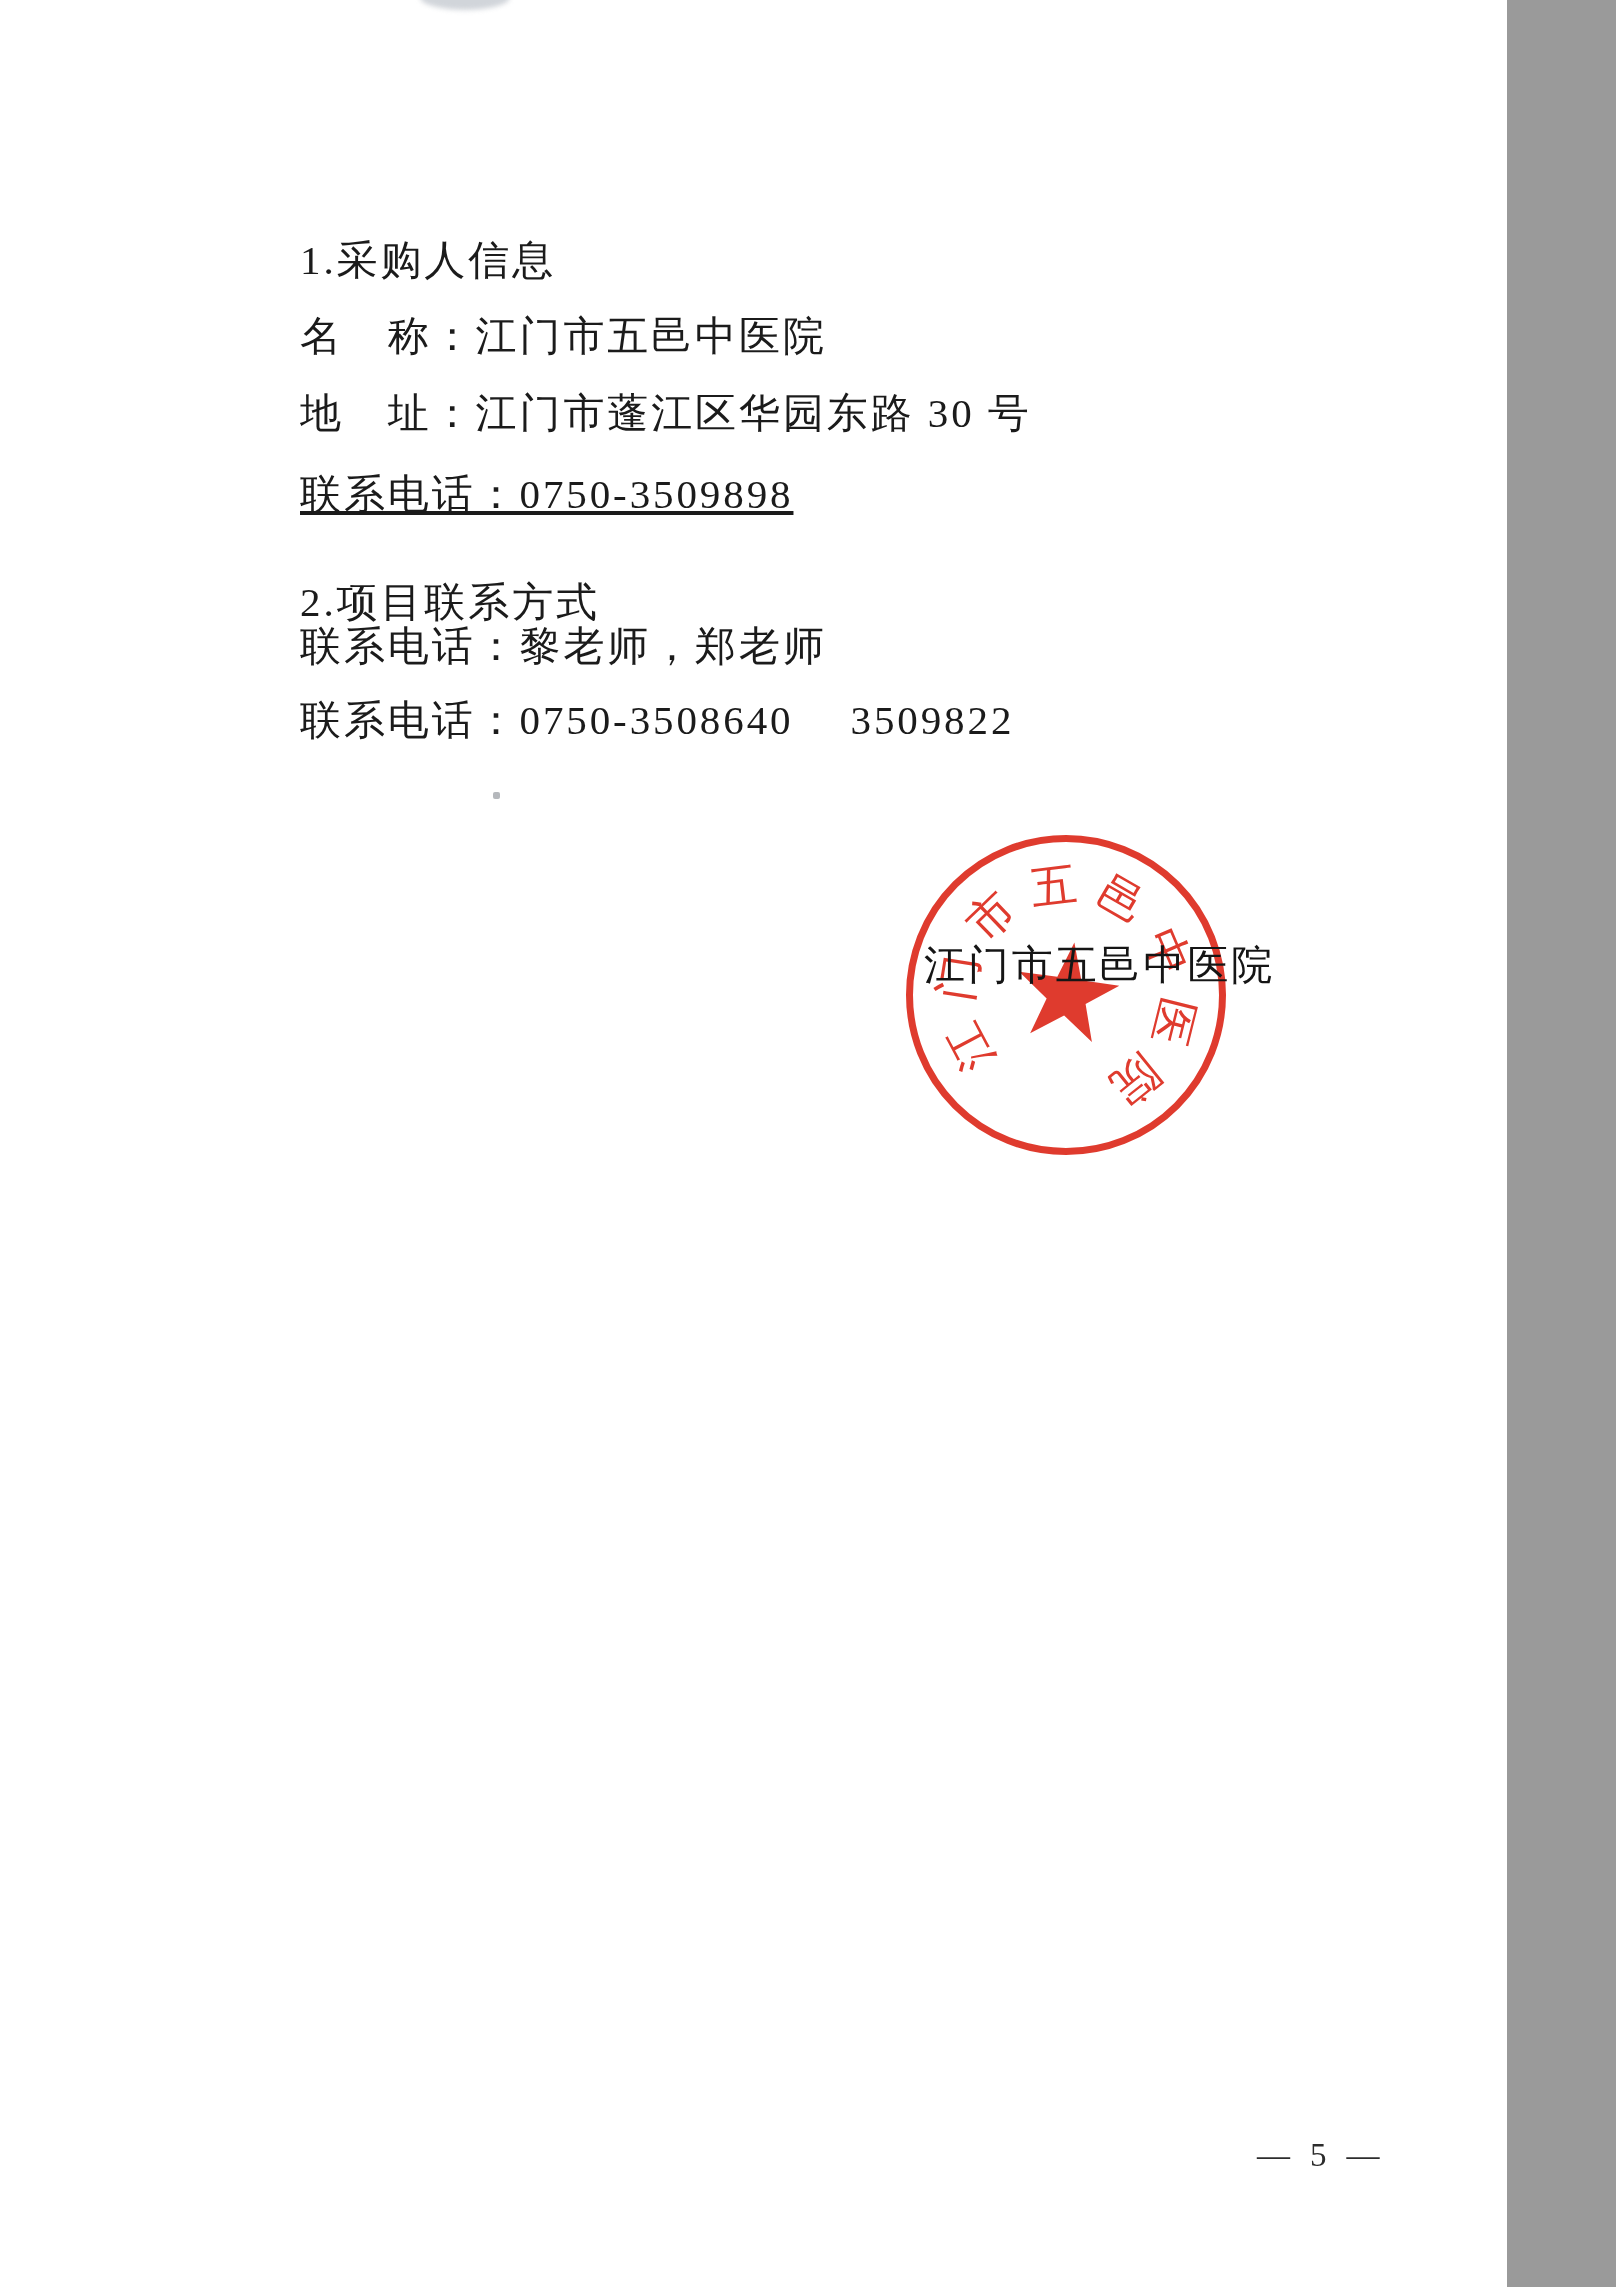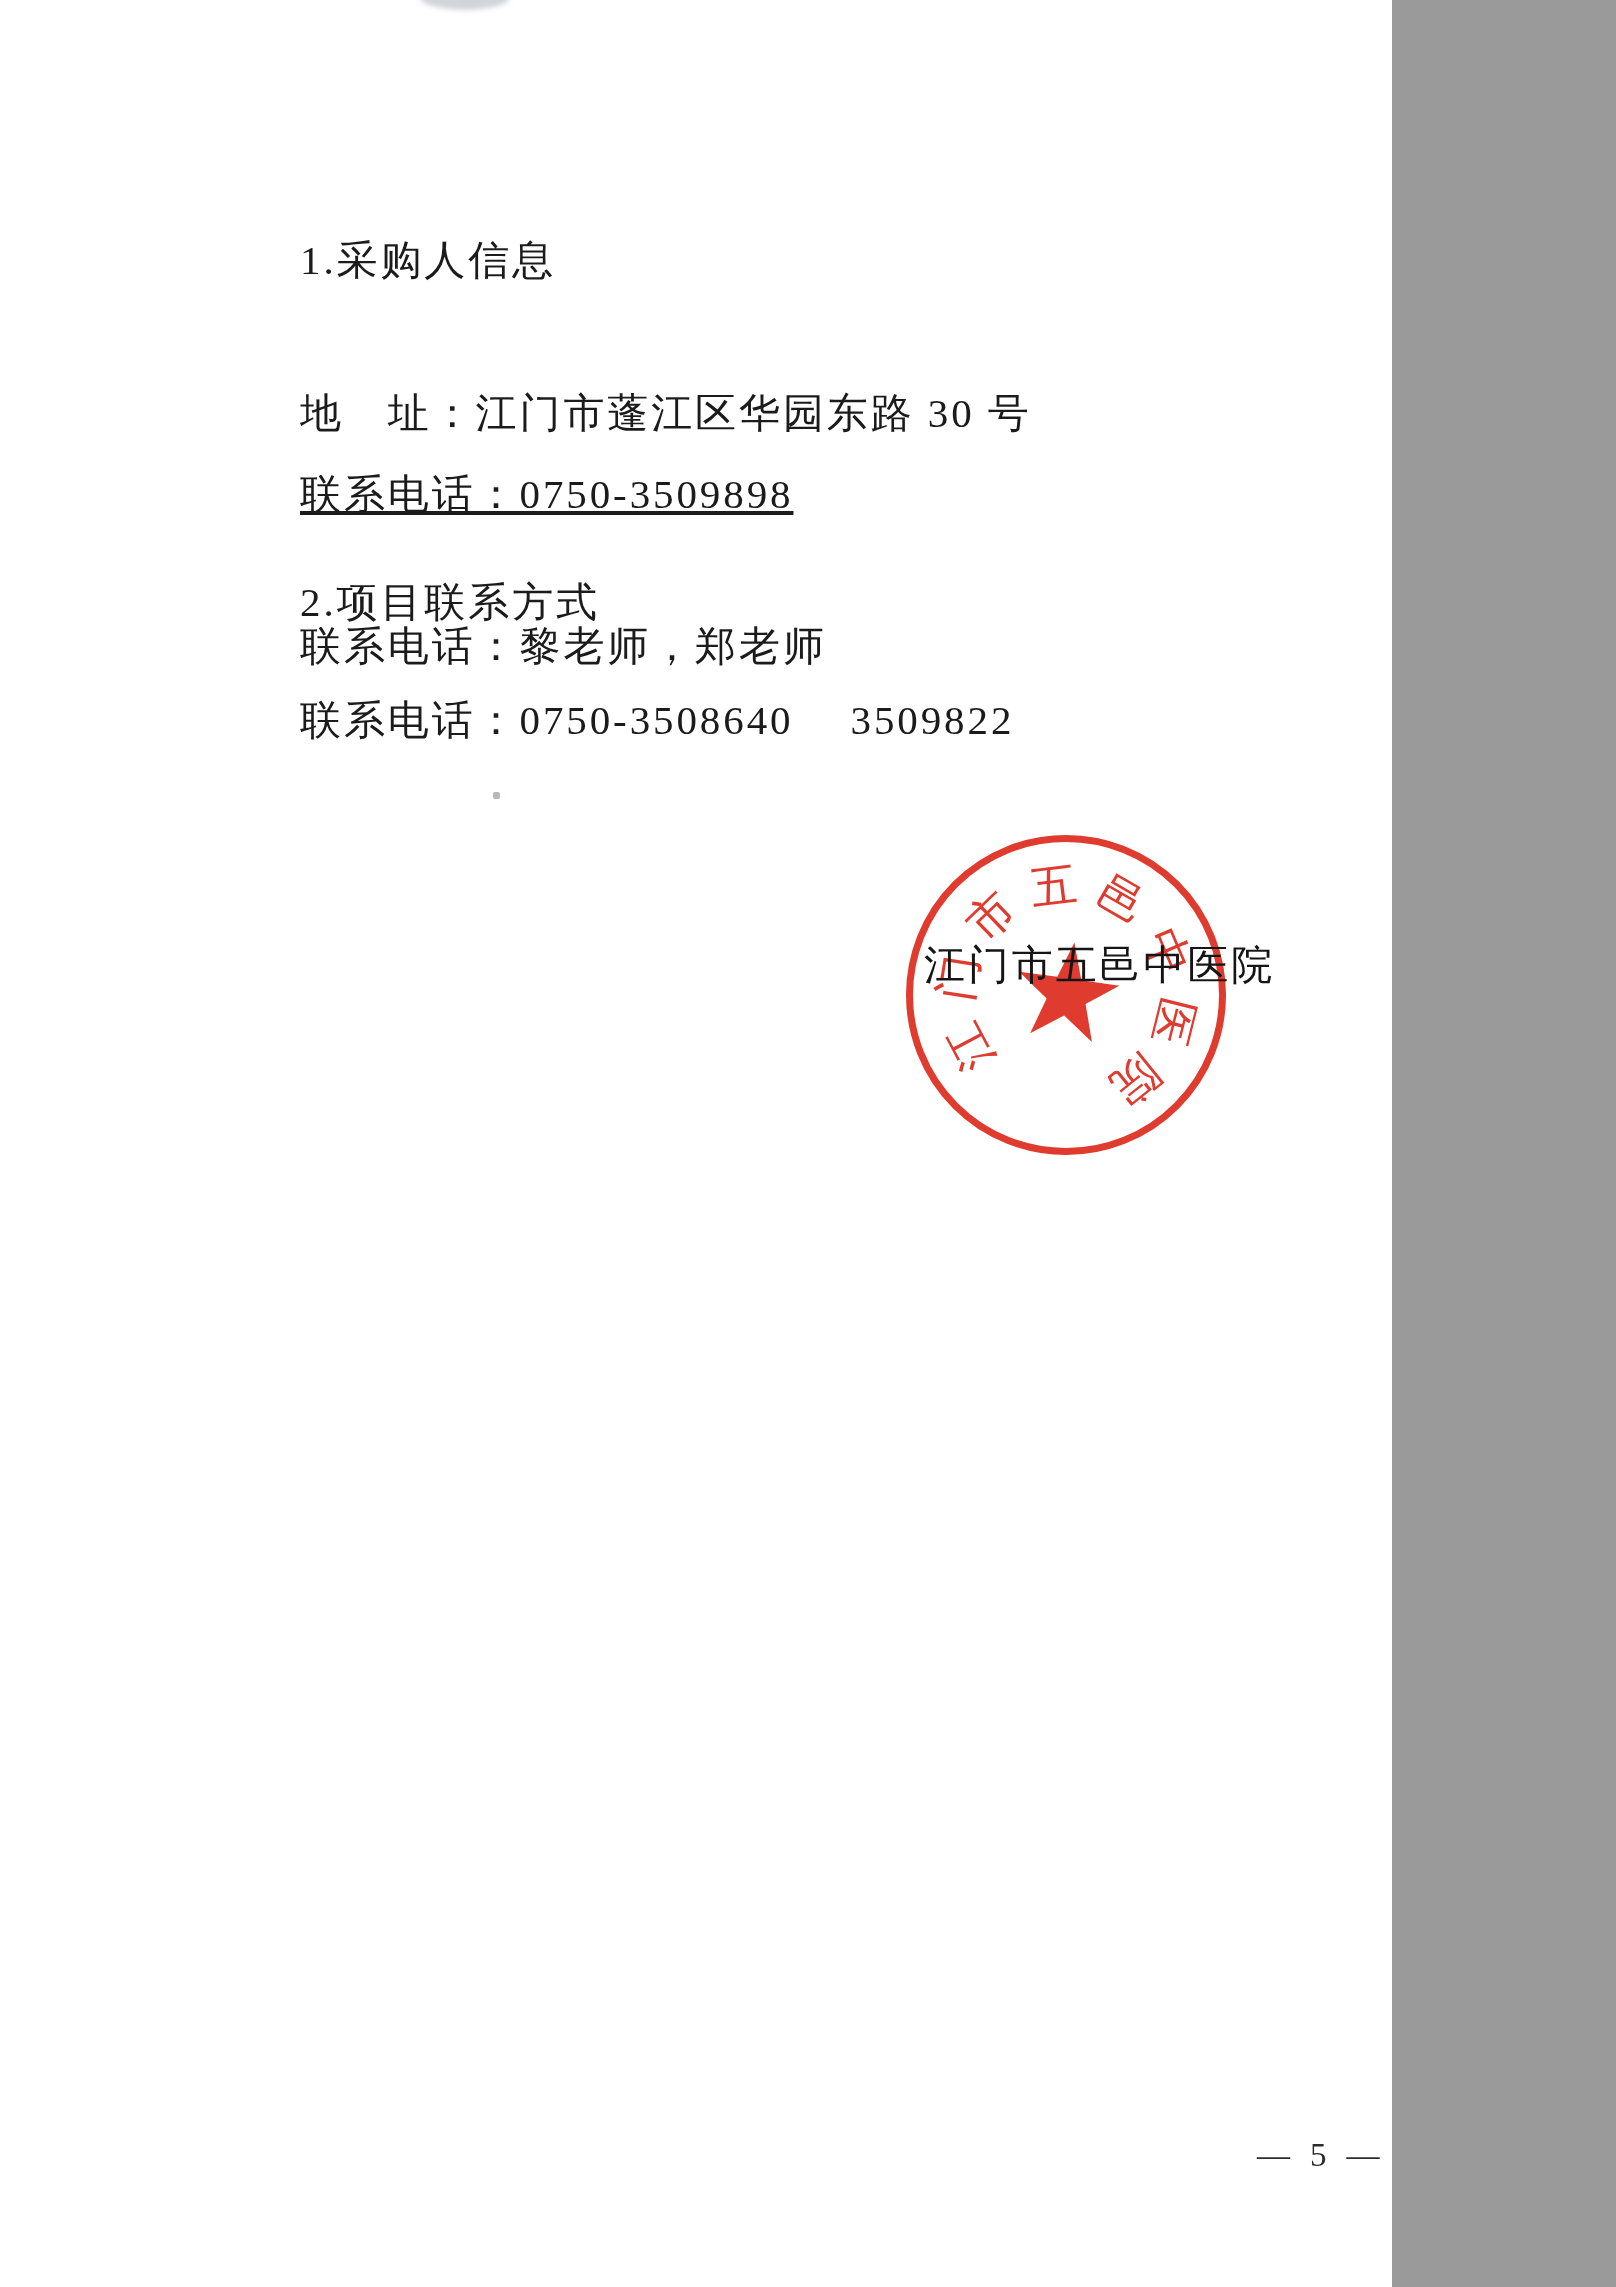--- a/index.html
+++ b/index.html
@@ -1,18 +1,18 @@
 <!DOCTYPE html>
 <html><head>
 <meta charset="utf-8">
 <style>
   html,body{margin:0;padding:0;background:#9a9a9a;}
   .page{
     position:relative;
-    width:1392px;height:2288px;
+    width:1507px;height:2288px;
     background:#ffffff;
     overflow:hidden;
     font-family:"Liberation Serif","DejaVu Serif",serif;
     color:#1b1b1b;
   }
   
   .smudge{
     position:absolute;left:420px;top:-15.7px;width:90px;height:25.5px;
     background:#c2c7ce;border-radius:50%;
     filter:blur(2.9px);opacity:.75;
@@ -57,20 +57,21 @@
   }
 </style>
 </head>
 <body>
 
 <div class="page">
 
   <div class="smudge"></div>
 
   <div class="ln" style="top:238px;">1.采购人信息</div>
+  <div class="ln" style="top:314px;">名　称：江门市五邑中医院</div>
   <div class="ln" style="top:391px;text-align:right;">地　址：江门市蓬江区华园东路 30 号</div>
   <div class="ln" style="top:472px;text-decoration:underline;">联系电话：0750-3509898</div>
   <div class="ln" style="top:552px;margin-top:28px;">2.项目联系方式</div>
   <div class="ln" style="top:624px;">联系电话：黎老师，郑老师</div>
   <div class="ln" style="top:698px;">联系电话：0750-3508640　 3509822</div>
 
   <div class="speck"></div>
 
   <div class="stamp">
     <div class="ring"></div>

